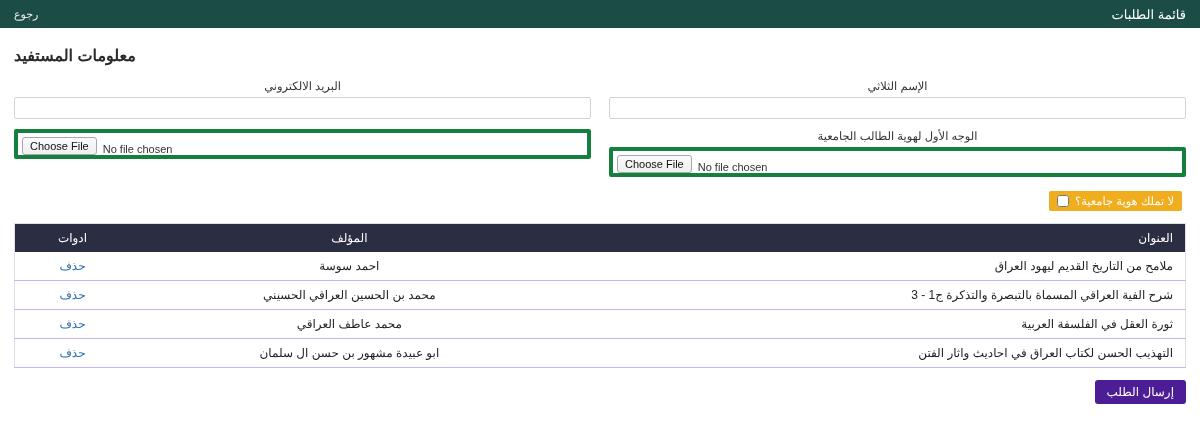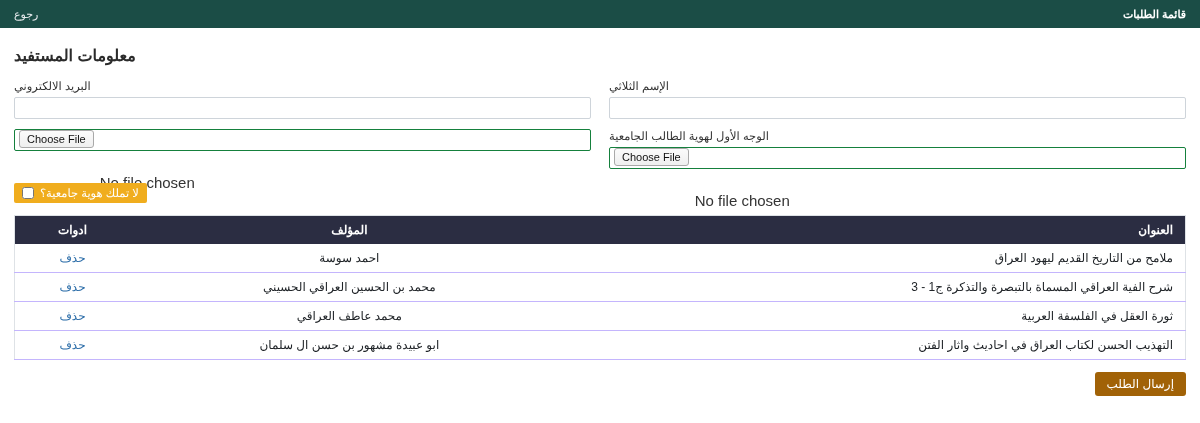--- a/index.html
+++ b/index.html
@@ -19,22 +19,22 @@
     height: 28px;
     background: #1b4d46;
     color: #ffffff;
     display: flex;
     align-items: center;
     justify-content: space-between;
     padding: 0 14px;
     box-sizing: border-box;
   }
   .topbar .title {
-    font-size: 11px;
-    font-weight: bold;
+    font-size: 13px;
+    font-weight: normal;
     letter-spacing: .2px;
   }
   .topbar .back {
     font-size: 11px;
     color: #e9ecef;
     cursor: pointer;
   }
   .page {
     padding: 0 14px;
     box-sizing: border-box;
@@ -54,69 +54,69 @@
   }
   .field {
     flex: 1 1 50%;
     min-width: 0;
   }
   .field label {
     display: block;
     font-size: 11.5px;
     color: #333;
     margin-bottom: 4px;
-    text-align: left;
+    text-align: center;
   }
   .field input[type="text"] {
     width: 100%;
     height: 22px;
     box-sizing: border-box;
     border: 1px solid #ced4da;
     border-radius: 2px;
     background: #fff;
     font-family: "Liberation Sans", sans-serif;
     font-size: 12px;
     padding: 0 6px;
     color: #212529;
   }
   .file-input {
     width: 100%;
-    height: 22px;
-    box-sizing: border-box;
-    border: 1px solid #15803d;
+    height: 30px;
+    box-sizing: border-box;
+    border: 4px solid #15803d;
     border-radius: 2px;
     background: #fff;
     display: flex;
     flex-direction: row-reverse;
-    align-items: flex-start;
+    align-items: flex-end;
     justify-content: flex-start;
     padding: 0 4px;
     gap: 6px;
   }
   .file-btn {
     border: 1px solid #a9a9a9;
     background: linear-gradient(#fbfbfb, #efefef);
     border-radius: 3px;
     font-size: 11px;
     color: #111;
     padding: 1px 7px;
     line-height: 14px;
     font-family: "Liberation Sans", sans-serif;
     cursor: pointer;
     white-space: nowrap;
   }
   .file-name {
-    font-size: 15px;
+    font-size: 11px;
     color: #333;
     white-space: nowrap;
     margin-top: 44px;
   }
   .checkbox-row {
     display: flex;
-    justify-content: flex-end;
+    justify-content: flex-start;
     margin: 14px 4px 12px 0;
   }
   .checkbox-badge {
     background: #f0ad1e;
     color: #fff;
     font-size: 11.5px;
     padding: 3px 8px;
     border-radius: 2px;
     display: flex;
     flex-direction: row-reverse;
@@ -132,21 +132,21 @@
   table.books {
     width: 100%;
     border-collapse: collapse;
     border: 1px solid #dee2e6;
     margin-top: 4px;
   }
   table.books thead th {
     background: #2b2d42;
     color: #ffffff;
     font-size: 12px;
-    font-weight: bold;
+    font-weight: normal;
     padding: 7px 12px;
     text-align: center;
     border: none;
   }
   table.books thead th.col-title { text-align: right; }
   table.books tbody td {
     font-size: 12px;
     padding: 7px 12px;
     border-bottom: 1px solid #c4b5fd;
     text-align: center;
@@ -159,21 +159,21 @@
     text-decoration: none;
     font-size: 12px;
     cursor: pointer;
   }
   .submit-row {
     display: flex;
     justify-content: flex-start;
     margin-top: 12px;
   }
   .submit-btn {
-    background: #a16207;
+    background: #4c1d95;
     color: #fff;
     border: none;
     border-radius: 3px;
     font-size: 12px;
     font-family: "Liberation Sans", sans-serif;
     padding: 5px 12px;
     cursor: pointer;
   }
   .bottom-fill {
     height: 18px;

